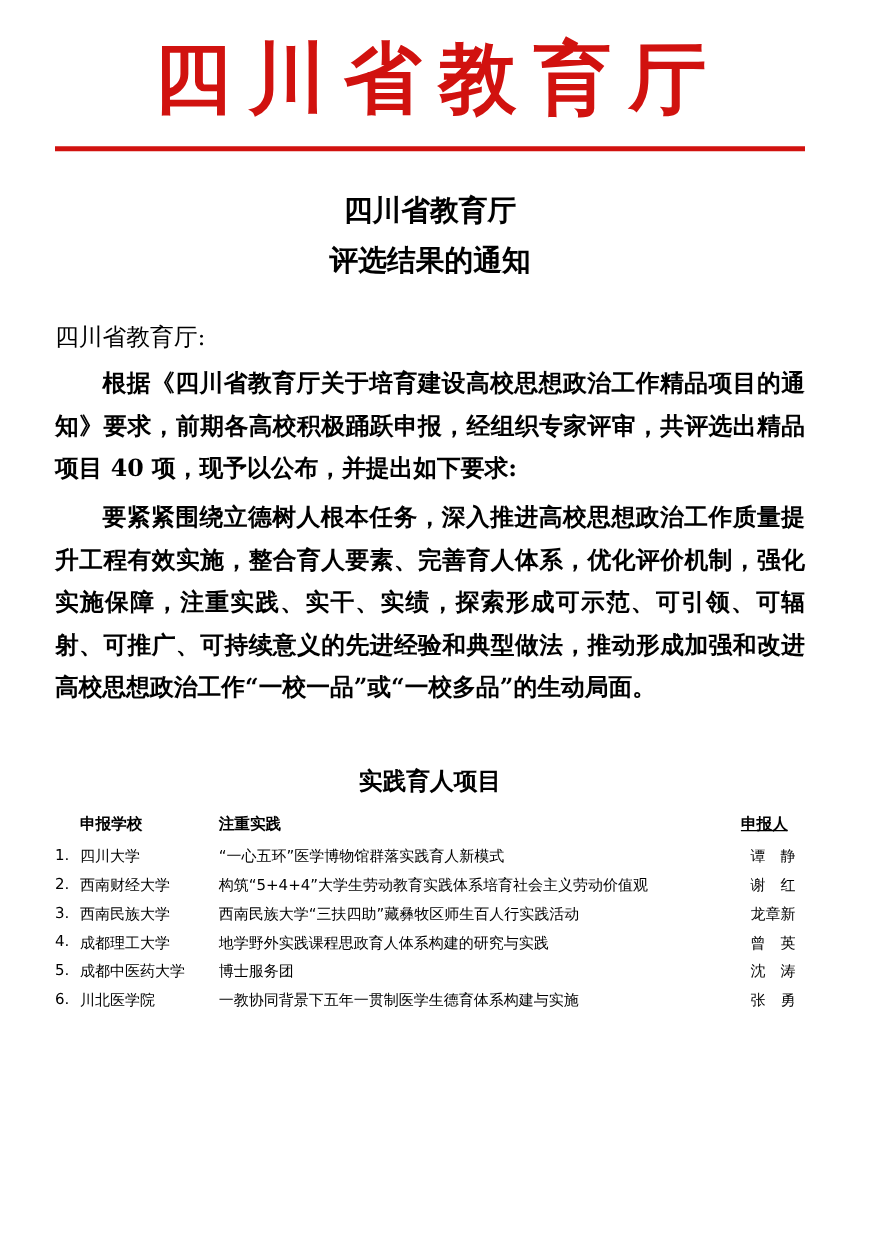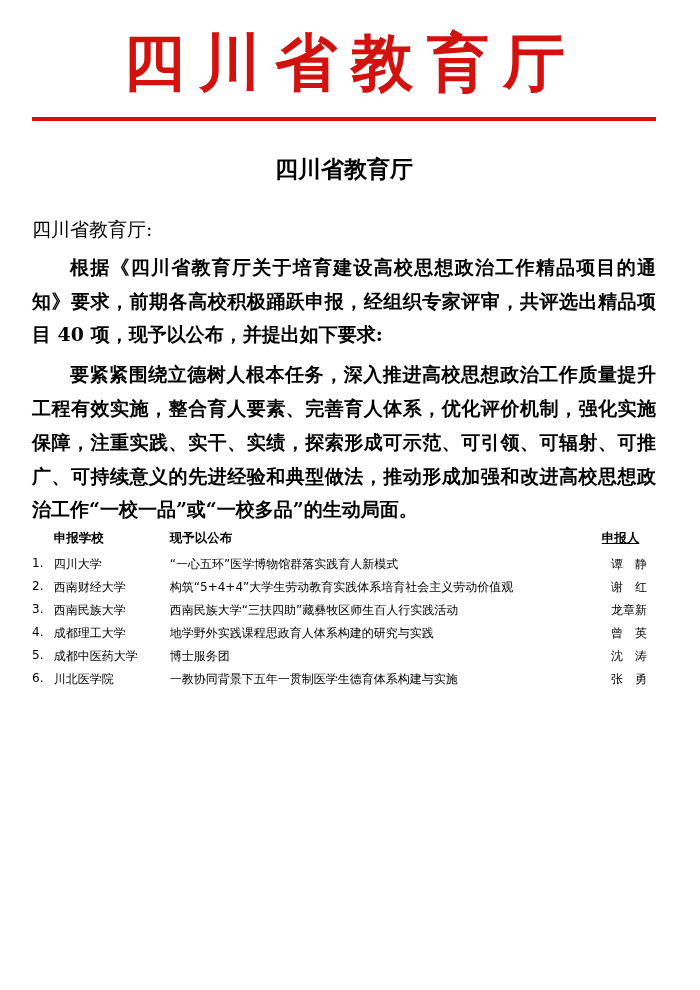--- a/index.html
+++ b/index.html
@@ -12,21 +12,21 @@
     height: 990px;
     font-family: "DejaVu Sans", "Liberation Sans", sans-serif;
     color: #000000;
     overflow: hidden;
   }
   .page {
     position: relative;
     width: 688px;
     height: 990px;
     box-sizing: border-box;
-    padding: 0 32px;
+    padding: 0 44px;
   }
   .letterhead {
     text-align: center;
     padding-top: 30px;
   }
   .letterhead-title {
     color: #d1120f;
     font-family: "DejaVu Serif", "Liberation Serif", serif;
     font-weight: bold;
     font-size: 62px;
@@ -116,34 +116,36 @@
 
 <div class="page">
 
   <div class="letterhead">
     <div class="letterhead-title">四川省教育厅</div>
     <div class="letterhead-rule"></div>
   </div>
 
   <div class="doc-title">
     <div>四川省教育厅</div>
+    <div>评选结果的通知</div>
   </div>
 
   <div class="salutation">四川省教育厅:</div>
 
   <div class="body-para">根据《四川省教育厅关于培育建设高校思想政治工作精品项目的通知》要求，前期各高校积极踊跃申报，经组织专家评审，共评选出精品项目 40 项，现予以公布，并提出如下要求:</div>
   <div class="body-para">要紧紧围绕立德树人根本任务，深入推进高校思想政治工作质量提升工程有效实施，整合育人要素、完善育人体系，优化评价机制，强化实施保障，注重实践、实干、实绩，探索形成可示范、可引领、可辐射、可推广、可持续意义的先进经验和典型做法，推动形成加强和改进高校思想政治工作“一校一品”或“一校多品”的生动局面。</div>
 
+  <div class="section-heading">实践育人项目</div>
 
   <table class="results">
     <thead>
       <tr>
         <th class="col-index"></th>
         <th class="col-school">申报学校</th>
-        <th class="col-topic">现予以公布</th>
+        <th class="col-topic">注重实践</th>
         <th class="col-person">申报人</th>
       </tr>
     </thead>
     <tbody>
       <tr>
         <td class="col-index">1.</td>
         <td class="col-school">四川大学</td>
         <td class="col-topic">“一心五环”医学博物馆群落实践育人新模式</td>
         <td class="col-person">谭　静</td>
       </tr>

